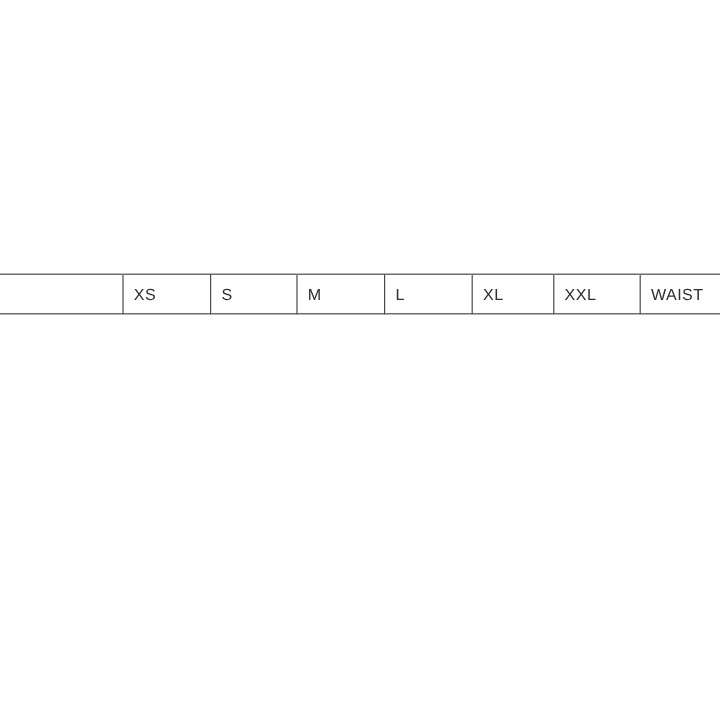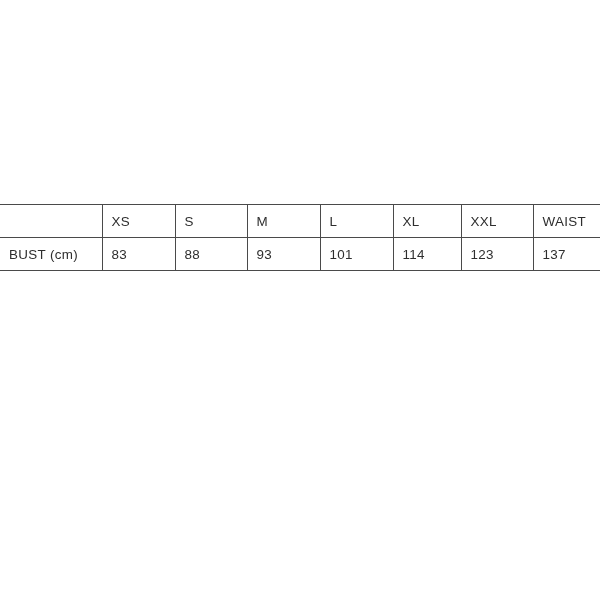--- a/index.html
+++ b/index.html
@@ -11,21 +11,21 @@
     width: 600px;
     height: 600px;
     overflow: hidden;
     font-family: "Liberation Sans", sans-serif;
     color: #2e2e2e;
   }
 
   #size-chart-wrap {
     position: absolute;
     left: 0;
-    top: 204px;
+    top: 228px;
     width: 540px;
   }
 
   table.size-table {
     border-collapse: collapse;
     width: 600px;
     table-layout: fixed;
     border-top: 1.6px solid #4a4a4a;
     border-bottom: 1.6px solid #4a4a4a;
   }
@@ -94,25 +94,15 @@
         <th>XS</th>
         <th>S</th>
         <th>M</th>
         <th>L</th>
         <th>XL</th>
         <th>XXL</th>
         <th>WAIST</th>
       </tr>
     </thead>
     <tbody>
-      <tr>
-        <td class="row-label">BUST (cm)</td>
-        <td>83</td>
-        <td>88</td>
-        <td>93</td>
-        <td>101</td>
-        <td>114</td>
-        <td>123</td>
-        <td>137</td>
-      </tr>
     </tbody>
   </table>
 </div>
 
 </body></html>

